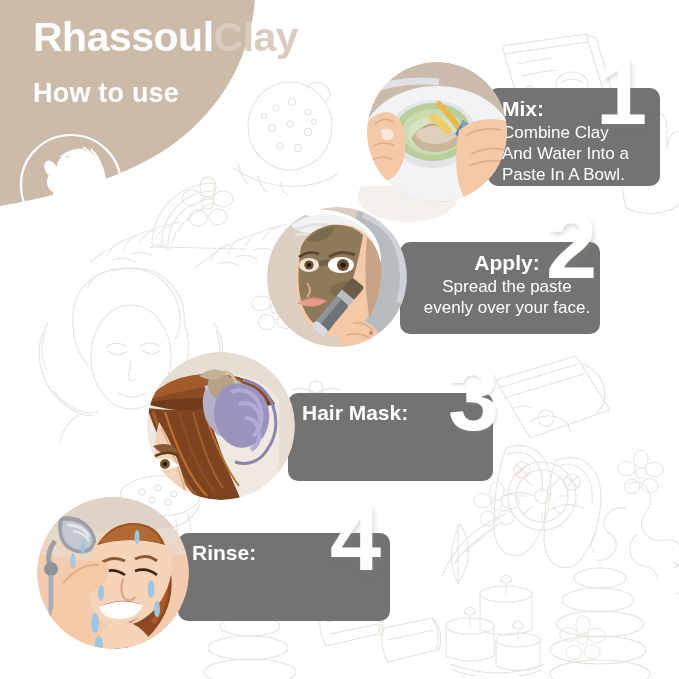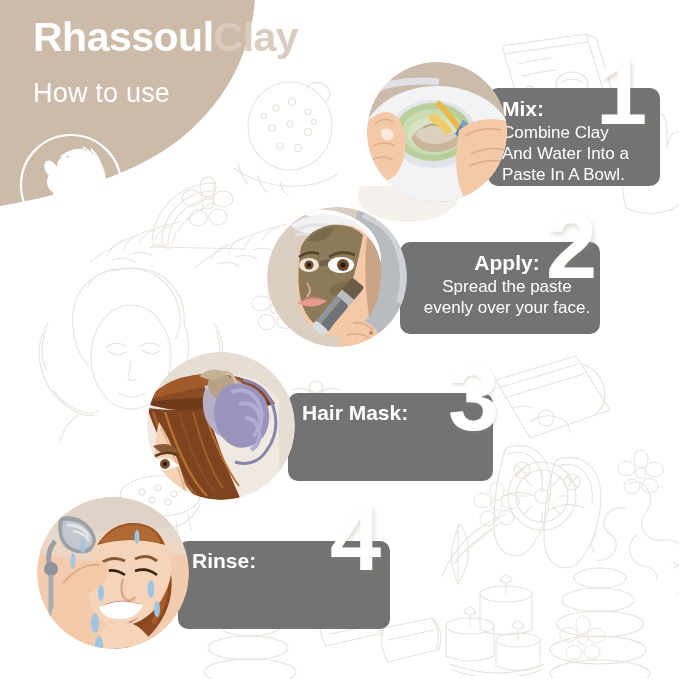--- a/index.html
+++ b/index.html
@@ -52,21 +52,21 @@
     line-height:1.05;
   }
   .title .t-white{color:#ffffff;}
   .title .t-tan{color:#d9cbbd;}
 
   .subtitle{
     position:absolute;
     left:33px;top:78px;
     z-index:4;
     font-size:27px;
-    font-weight:400;
+    font-weight:700;
     color:#ffffff;
     letter-spacing:0.2px;
     white-space:nowrap;
   }
 
   
   .logo{
     position:absolute;
     left:19px;top:133px;
     width:104px;height:104px;
@@ -125,21 +125,21 @@
   #step1 .step-photo{left:367px;top:62px;width:140px;height:140px;}
 
   #step2 .step-panel{left:400px;top:242px;width:200px;height:92px;padding:9px 0 0 14px;text-align:center;}
   #step2 .step-number{left:546px;top:200px;font-size:92px;}
   #step2 .step-photo{left:267px;top:207px;width:140px;height:140px;}
 
   #step3 .step-panel{left:288px;top:393px;width:205px;height:88px;padding:8px 0 0 14px;}
   #step3 .step-number{left:448px;top:352px;font-size:92px;}
   #step3 .step-photo{left:147px;top:352px;width:148px;height:148px;}
 
-  #step4 .step-panel{left:178px;top:533px;width:212px;height:88px;padding:8px 0 0 14px;margin-top:8px;}
+  #step4 .step-panel{left:178px;top:533px;width:212px;height:88px;padding:8px 0 0 14px;}
   #step4 .step-number{left:330px;top:492px;font-size:92px;}
   #step4 .step-photo{left:37px;top:497px;width:152px;height:152px;}
 
   
   #step3 .step-number{
     color:#ffffff;
     text-shadow:1px 2px 3px rgba(160,145,130,.30);
   }
 </style>
 </head>

